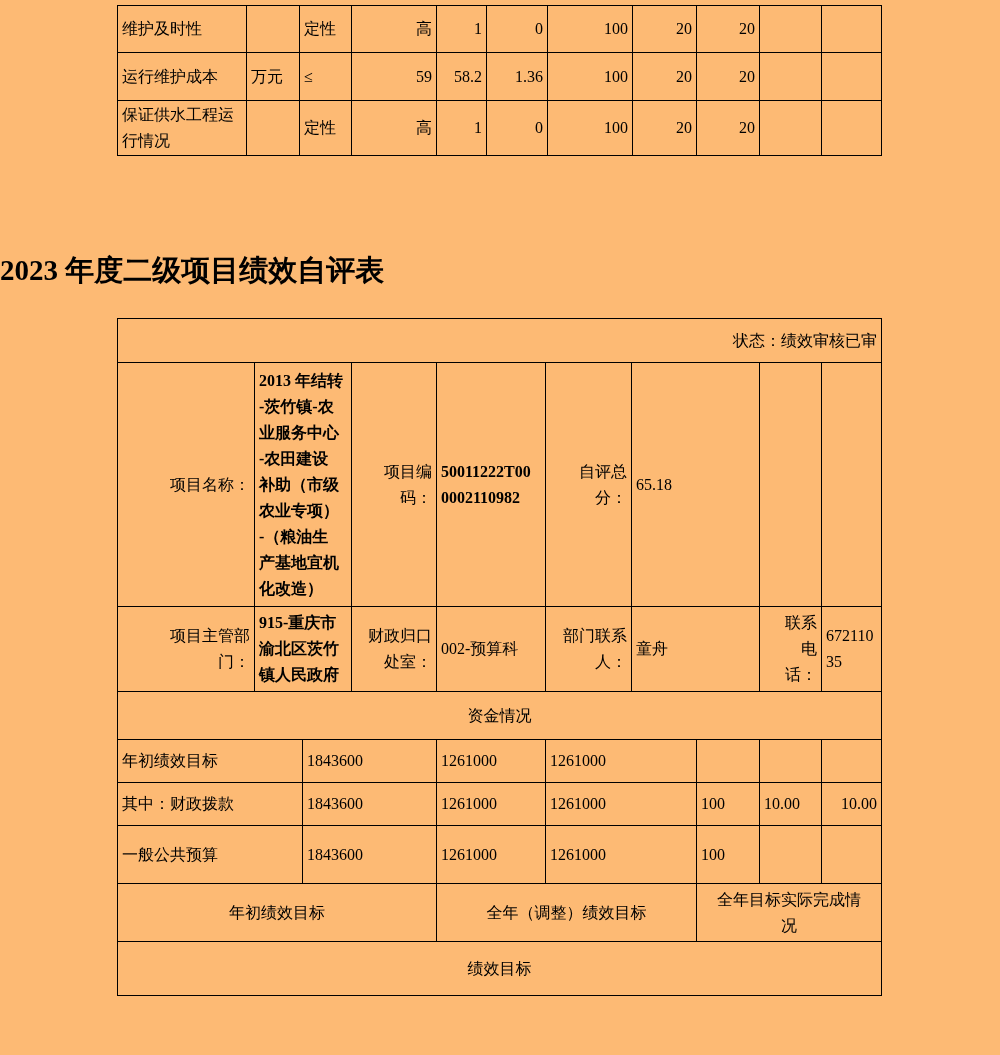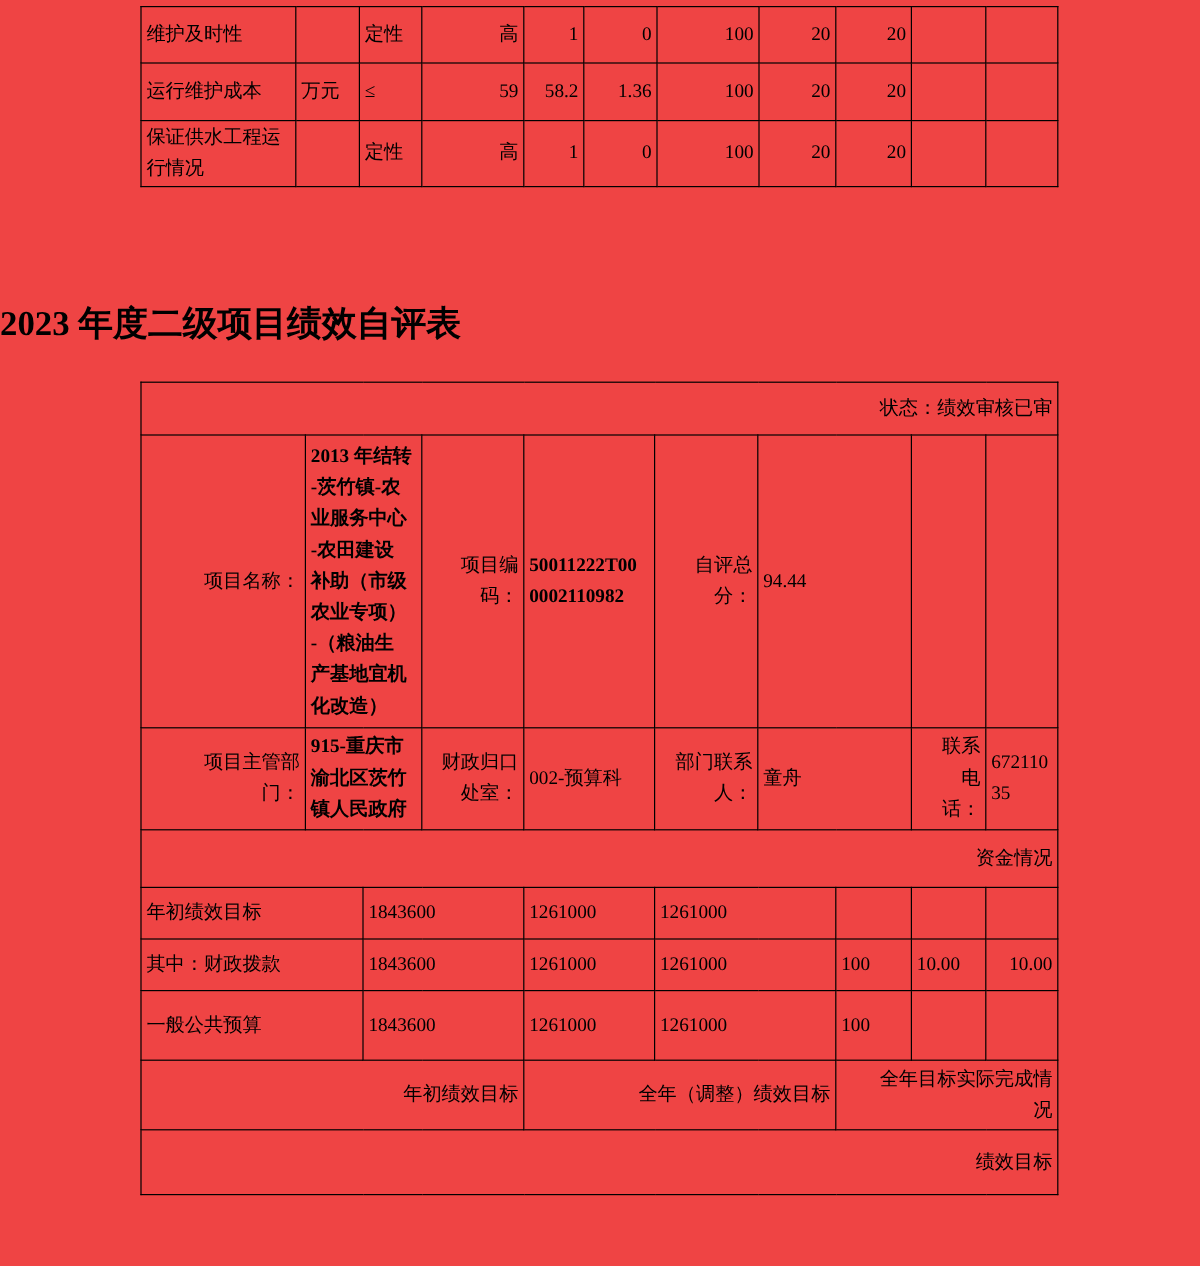--- a/index.html
+++ b/index.html
@@ -1,29 +1,29 @@
 <!DOCTYPE html>
 <html><head>
 <meta charset="utf-8">
 <style>
   html,body{margin:0;padding:0;background:#fff;}
   .page{
-    position:relative;width:1000px;height:1055px;background:#ef4444;
+    position:relative;width:1000px;height:1055px;background:#fdba74;
     font-family:"Liberation Serif","DejaVu Serif",serif;color:#000;overflow:hidden;
   }
   table.tbl{border-collapse:collapse;table-layout:fixed;position:absolute;}
   .tbl td{
     border:1px solid #000;
     font-size:16px;line-height:26px;
     padding:1px 4px;vertical-align:middle;
     white-space:pre-line;overflow:hidden;word-break:break-all;
   }
   .al{text-align:left}
   .ar{text-align:right}
-  .ac{text-align:right}
+  .ac{text-align:center}
   .pr6{padding-right:6px}
   .pr10{padding-right:10px}
   .pl2{padding-left:2px}
   .bold{font-weight:bold}
   .bl-gray{border-left-color:#919191}
   .title{
     position:absolute;top:247px;left:0;width:100%;
     text-align:left;font-size:29px;font-weight:bold;margin:0;line-height:46px;
   }
 </style>
@@ -121,21 +121,21 @@
 农业专项）
 -（粮油生
 产基地宜机
 化改造）</td>
       <td class="ar pr6">项目编
 码：</td>
       <td class="al pl2 bold">50011222T00
 0002110982</td>
       <td class="ar pr6">自评总
 分：</td>
-      <td colspan="2" class="al pl2">94.44</td>
+      <td colspan="2" class="al pl2">65.18</td>
       <td class="bl-gray"></td>
       <td></td>
     </tr>
 
     <tr style="height:85px">
       <td class="ar pr6">项目主管部
 门：</td>
       <td colspan="2" class="al pl2 bold">915-重庆市
 渝北区茨竹
 镇人民政府</td>

